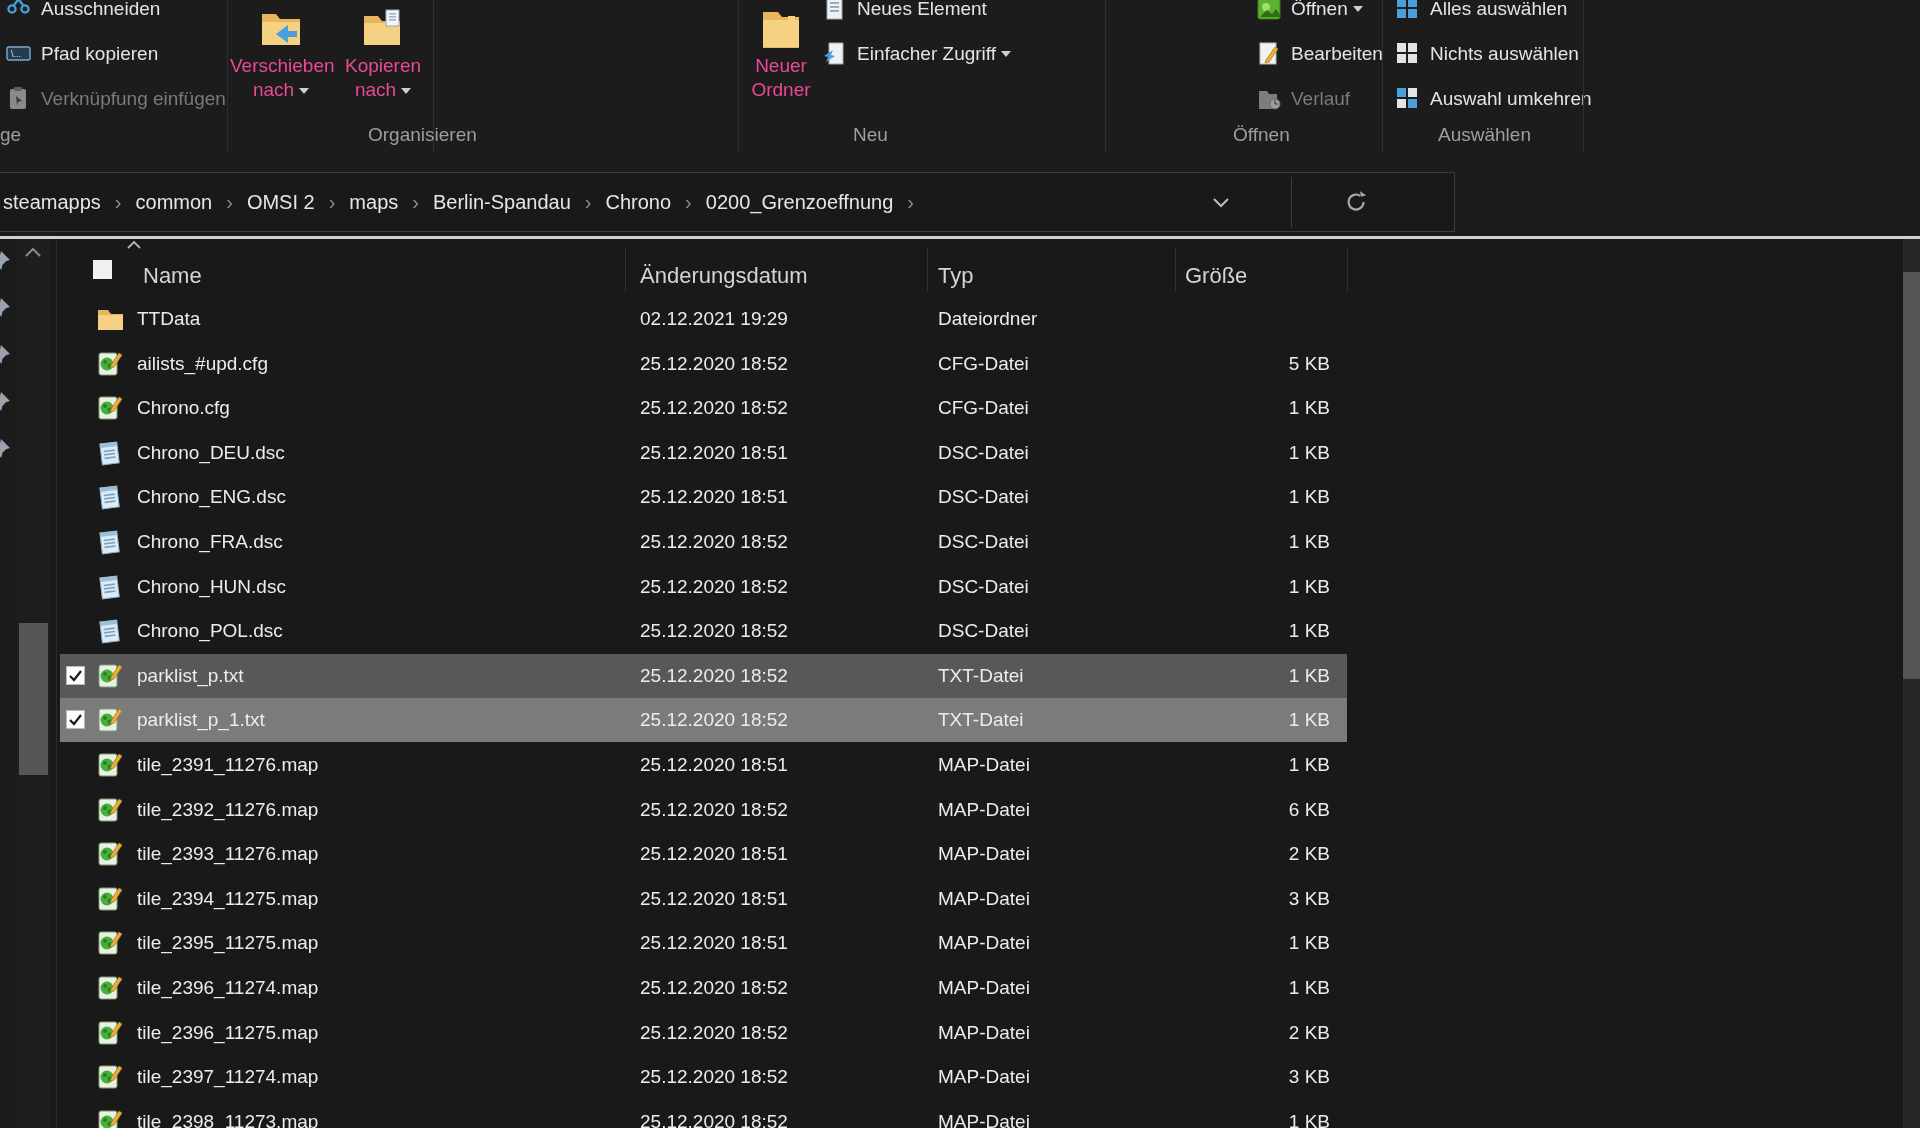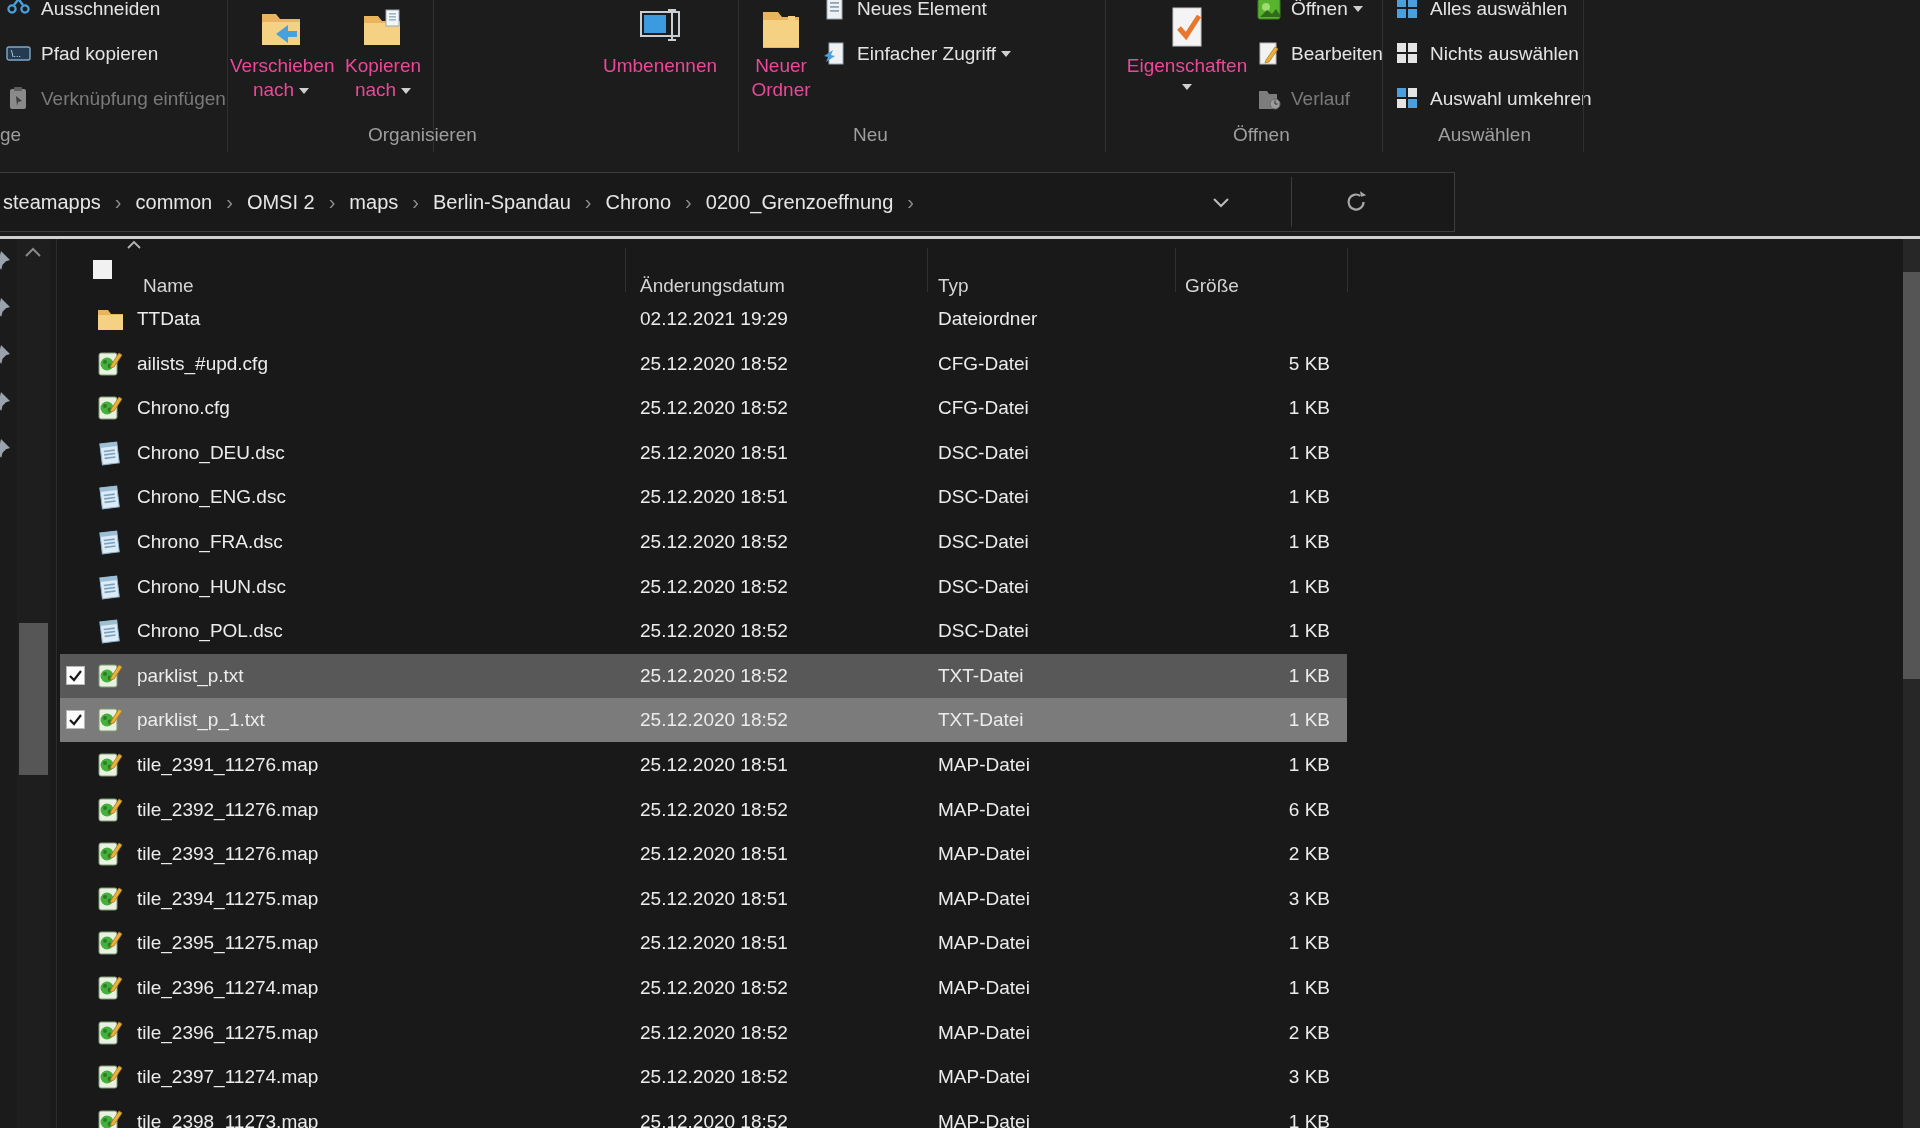--- a/index.html
+++ b/index.html
@@ -40,21 +40,21 @@
   #navsliver{position:absolute;left:0;top:0;width:56px;height:889px;background:#1b1b1b;}
   #navsliver .vline{position:absolute;left:56px;top:0;width:1px;height:889px;background:#2c2c2c;}
   .navscroll{position:absolute;left:17px;top:0;width:33px;height:889px;background:#1e1e1e;}
   .navthumb{position:absolute;left:2px;top:384px;width:29px;height:152px;background:#565656;}
   .navup{position:absolute;left:7px;top:8px;}
   .pin{position:absolute;left:-9px;width:24px;height:24px;}
 
   
   #listheader{position:absolute;left:57px;top:0;width:1846px;height:58px;}
   .colsep{position:absolute;top:9px;width:1px;height:44px;background:#303030;}
-  .hlabel{position:absolute;top:18px;height:58px;line-height:58px;font-size:19px;color:#d4d4d4;white-space:nowrap;cursor:default;}
+  .hlabel{position:absolute;top:8px;height:58px;line-height:58px;font-size:22px;color:#d4d4d4;white-space:nowrap;cursor:default;}
   #hdrcheck{position:absolute;left:36px;top:21px;width:17px;height:17px;background:#f1f1f1;border:1px solid #f1f1f1;}
   #sortchev{position:absolute;left:69px;top:1px;}
 
   
   #rows{position:absolute;left:0;top:58px;width:1920px;height:831px;}
   .row{position:absolute;left:0;width:1920px;height:45px;font-size:19px;color:#ececec;cursor:default;}
   .row .hl{position:absolute;left:60px;top:0;width:1287px;height:44px;}
   .row.sel-dark .hl{background:#585858;}
   .row.sel-light .hl{background:#7b7b7b;}
   .rowchk{position:absolute;left:66px;top:12px;width:19px;height:19px;background:#fdfdfd;border:1px solid #b9b9b9;box-sizing:border-box;}
@@ -129,32 +129,20 @@
         <rect x="26" y="2" width="13" height="16" fill="#f3f6f9" stroke="#9aa7b2"></rect>
         <rect x="29" y="5" width="7" height="1.6" fill="#9fb3c2"></rect>
         <rect x="29" y="8" width="7" height="1.6" fill="#9fb3c2"></rect>
         <rect x="29" y="11" width="7" height="1.6" fill="#9fb3c2"></rect>
       </svg>
     </div>
     <div class="blab"><span>Kopieren</span><br>
       <span>nach</span><span class="chev"></span></div>
   </div>
   <div class="rsep" style="left:433px;"></div>
-  <div class="bigbtn" style="left:595px;width:130px;">
-    <div class="bic">
-      <svg width="50" height="42" viewBox="0 0 50 42">
-        <rect x="6" y="4" width="38" height="24" fill="none" stroke="#c9ced4" stroke-width="2"></rect>
-        <rect x="9" y="7" width="22" height="18" fill="#3b9ae0"></rect>
-        <line x1="37" y1="2" x2="37" y2="32" stroke="#c9ced4" stroke-width="2"></line>
-        <line x1="33" y1="2" x2="41" y2="2" stroke="#c9ced4" stroke-width="2"></line>
-        <line x1="33" y1="32" x2="41" y2="32" stroke="#c9ced4" stroke-width="2"></line>
-      </svg>
-    </div>
-    <div class="blab"><span>Umbenennen</span></div>
-  </div>
   <div class="grplabel" style="left:368px;">Organisieren</div>
   <div class="rsep" style="left:738px;"></div>
 
   <div class="bigbtn" style="left:748px;width:66px;">
     <div class="bic">
       <svg width="44" height="42" viewBox="0 0 44 42">
         <path d="M4 4 h15 l4 5 h17 v31 h-36 z" fill="#e9b45c"></path>
         <path d="M4 12 h25 v-4 h7 v4 h4 v27 h-36 z" fill="#f5d283"></path>
       </svg>
     </div>
@@ -180,30 +168,20 @@
           <path d="M2 14 l9 -6 -2 5 4 1 -9 6 2 -5 z" fill="#4aa0dd"></path>
         </svg>
       </span>
       <span class="slab">Einfacher Zugriff</span>
       <span class="chev"></span>
     </div>
   </div>
   <div class="grplabel" style="left:853px;">Neu</div>
   <div class="rsep" style="left:1105px;"></div>
 
-  <div class="bigbtn" style="left:1122px;width:130px;">
-    <div class="bic">
-      <svg width="44" height="44" viewBox="0 0 44 44">
-        <rect x="8" y="2" width="28" height="38" fill="#f4f4f4" stroke="#c9c9c9"></rect>
-        <polyline points="14,22 21,30 34,10" fill="none" stroke="#e8762c" stroke-width="5"></polyline>
-      </svg>
-    </div>
-    <div class="blab"><span>Eigenschaften</span>
-      <span class="chev center"></span></div>
-  </div>
   <div class="smallstack" style="left:1256px;">
     <div class="smallitem">
       <span class="sic">
         <svg width="26" height="24" viewBox="0 0 26 24">
           <rect x="2" y="2" width="22" height="20" rx="2" fill="#58b42e" stroke="#3c7f1e"></rect>
           <circle cx="10" cy="10" r="4" fill="#9fdc72"></circle>
           <path d="M4 20 l7-7 5 4 4-5 4 6 v2 z" fill="#2f6b18"></path>
         </svg>
       </span>
       <span class="slab">Öffnen</span>

